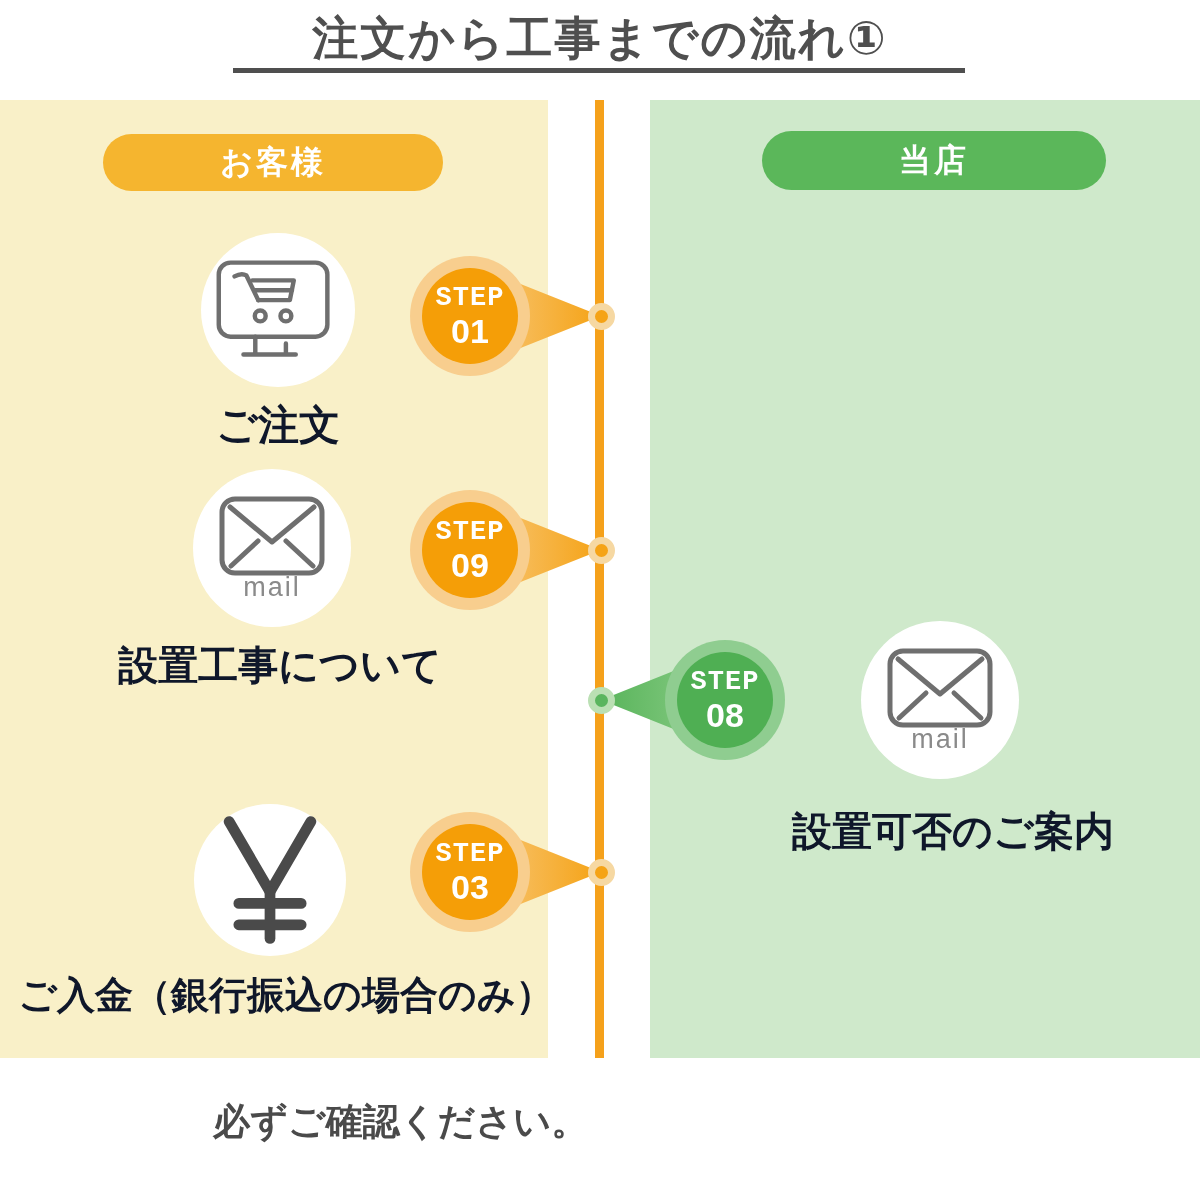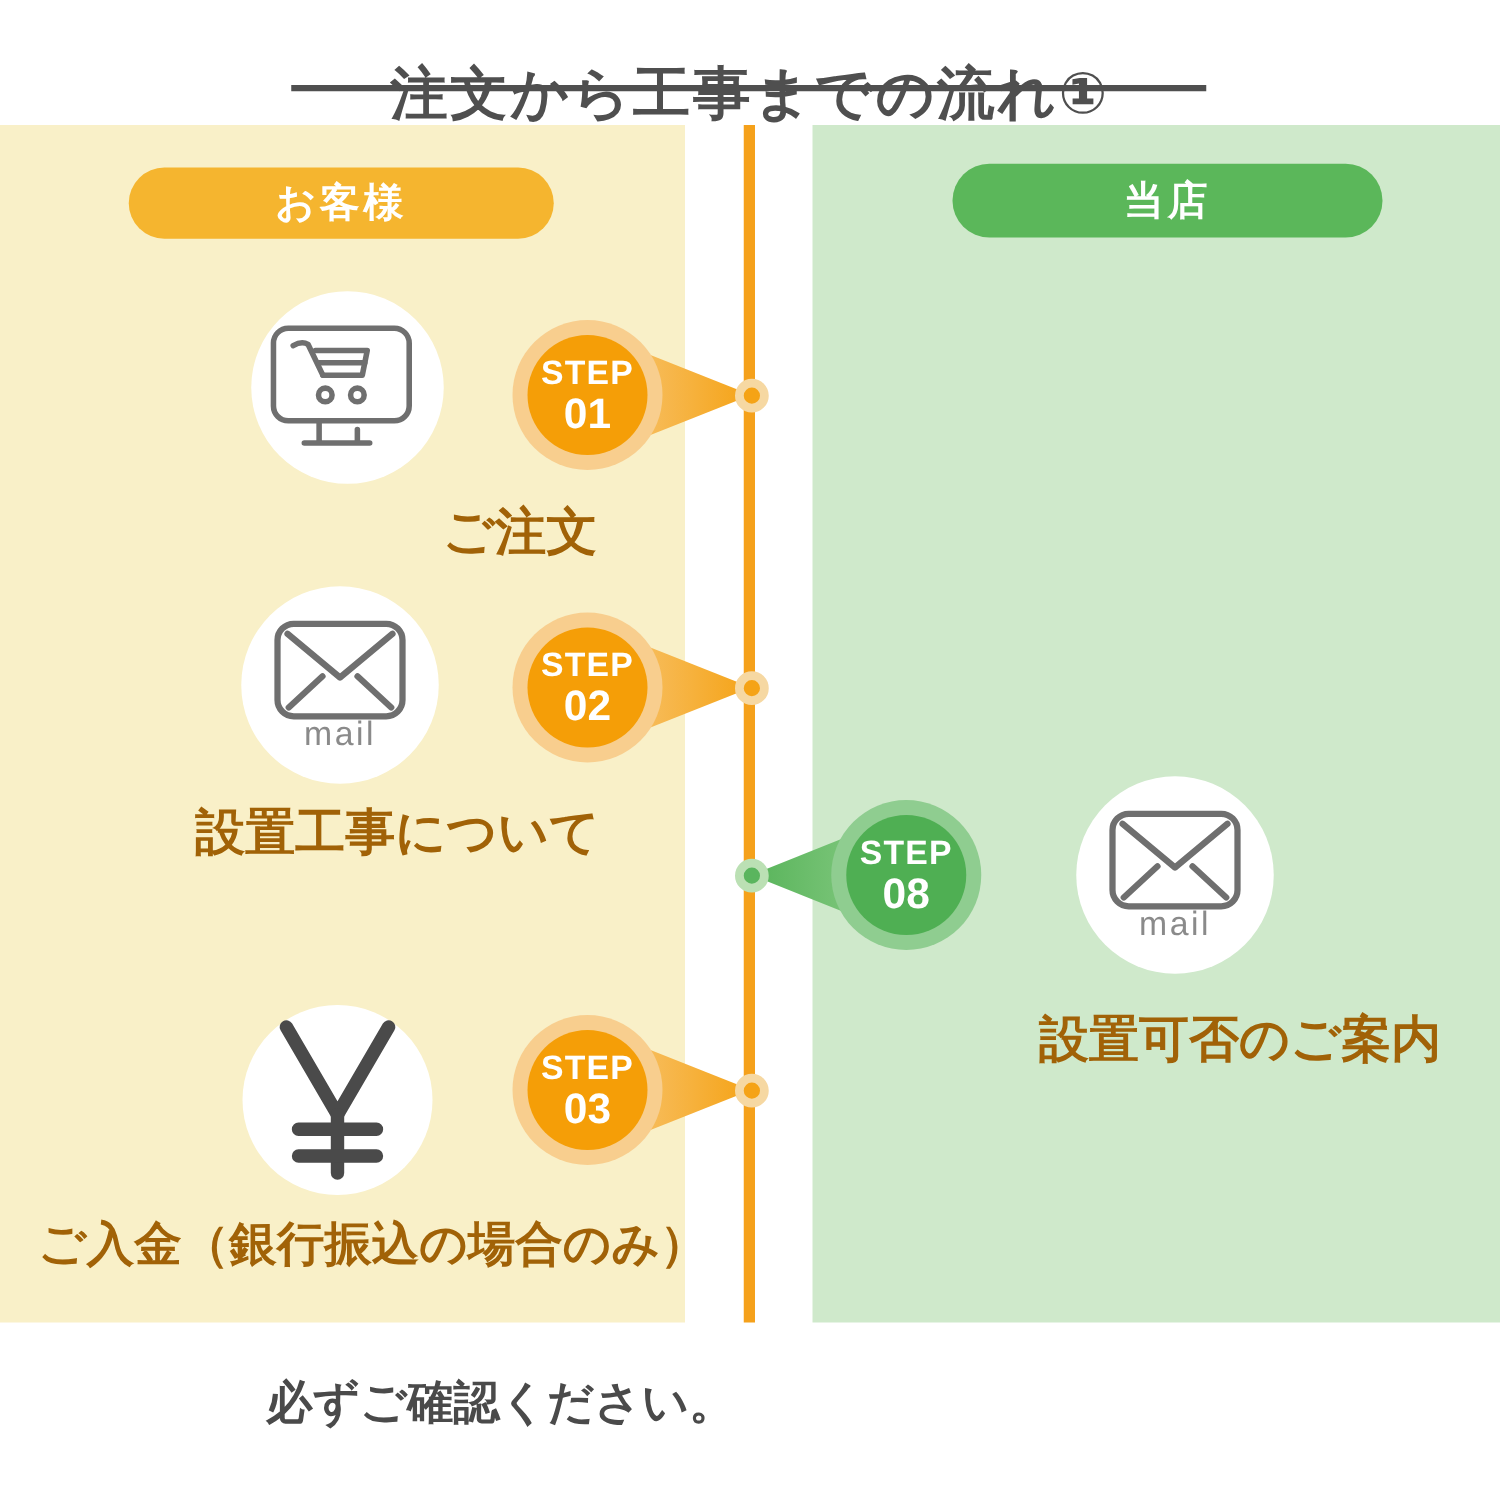--- a/index.html
+++ b/index.html
@@ -3,21 +3,21 @@
 <meta charset="utf-8">
 <style>
   html,body{margin:0;padding:0;background:#ffffff;}
   #stage{
     position:relative;width:1200px;height:1200px;background:#ffffff;overflow:hidden;
     font-family:"Liberation Sans","DejaVu Sans",sans-serif;
   }
   
   .title{
     position:absolute;top:8px;left:0;width:1200px;text-align:center;
-    font-size:46px;font-weight:700;color:#4f4f4f;letter-spacing:2px;margin-top:36px;
+    font-size:46px;font-weight:700;color:#4f4f4f;letter-spacing:2px;
   }
   .title-underline{position:absolute;left:233px;top:68px;width:732px;height:5px;background:#4f4f4f;}
   
   .lane{position:absolute;top:100px;height:958px;}
   .lane-customer{left:0;width:548px;background:#f9f0c8;}
   .lane-store{left:650px;width:550px;background:#cfe9cb;}
   .timeline{position:absolute;left:595px;top:100px;width:9px;height:958px;background:#f5a11b;z-index:1;}
   
   .pill{
     position:absolute;display:flex;align-items:center;justify-content:center;
@@ -29,40 +29,40 @@
   .circle{
     position:absolute;background:#ffffff;border-radius:50%;
     display:flex;flex-direction:column;align-items:center;justify-content:center;z-index:2;text-align:right;
   }
   .c1{left:201px;top:233px;width:154px;height:154px;}
   .c2{left:193px;top:469px;width:158px;height:158px;}
   .c3{left:861px;top:621px;width:158px;height:158px;}
   .c4{left:194px;top:804px;width:152px;height:152px;}
   .mail-caption{font-size:27px;color:#8a8a8a;letter-spacing:2px;margin-top:-6px;}
   
-  .step-label{position:absolute;color:#a16207;font-weight:600;text-align:right;}
+  .step-label{position:absolute;color:#0f172a;font-weight:600;text-align:center;}
   .lbl1{top:398px;left:78px;width:400px;font-size:41px;}
   .lbl2{top:638px;left:80px;width:400px;font-size:40px;}
   .lbl3{top:804px;left:753px;width:400px;font-size:40px;}
   .lbl4{top:970px;left:6px;width:560px;font-size:38px;}
   
   .tail{position:absolute;z-index:2;}
   .tail-right{clip-path:polygon(0 0,100% 50%,0 100%);background:linear-gradient(to right,#f8ca80,#f5a316);}
   .tail-left{clip-path:polygon(100% 0,0 50%,100% 100%);background:linear-gradient(to left,#90cf8c,#58b45a);}
   .halo{position:absolute;width:120px;height:120px;border-radius:50%;z-index:3;}
   .halo-orange{background:#f8ce8e;}
   .halo-green{background:#8fcd90;}
   .badge{
     position:absolute;width:96px;height:96px;border-radius:50%;z-index:4;
     display:flex;flex-direction:column;align-items:center;justify-content:center;
     color:#ffffff;text-align:center;
   }
   .badge-orange{background:#f59e07;}
   .badge-green{background:#4faf53;}
-  .badge .word{font-size:27px;font-weight:700;letter-spacing:1px;line-height:1;}
+  .badge .word{font-size:27px;font-weight:700;letter-spacing:1px;line-height:1;font-family:Liberation Mono, monospace;}
   .badge .num{font-size:34px;font-weight:700;line-height:1;margin-top:2px;}
   .ring{
     position:absolute;width:27px;height:27px;border-radius:50%;box-sizing:border-box;z-index:5;
   }
   .ring-orange{border:7px solid #f6d8a2;background:#f5a316;}
   .ring-green{border:7px solid #bbe0b4;background:#5ab55e;}
   
   .s1 .tail{left:470px;top:264px;width:131px;height:104px;}
   .s1 .halo{left:410px;top:256px;}
   .s1 .badge{left:422px;top:268px;}
@@ -158,21 +158,21 @@
       <div class="num">01</div>
     </div>
     <div class="ring ring-orange"></div>
   </div>
 
   <div class="s2">
     <div class="tail tail-right"></div>
     <div class="halo halo-orange"></div>
     <div class="badge badge-orange">
       <div class="word">STEP</div>
-      <div class="num">02</div>
+      <div class="num">09</div>
     </div>
     <div class="ring ring-orange"></div>
   </div>
 
   <div class="s3">
     <div class="tail tail-left"></div>
     <div class="halo halo-green"></div>
     <div class="badge badge-green">
       <div class="word">STEP</div>
       <div class="num">08</div>

